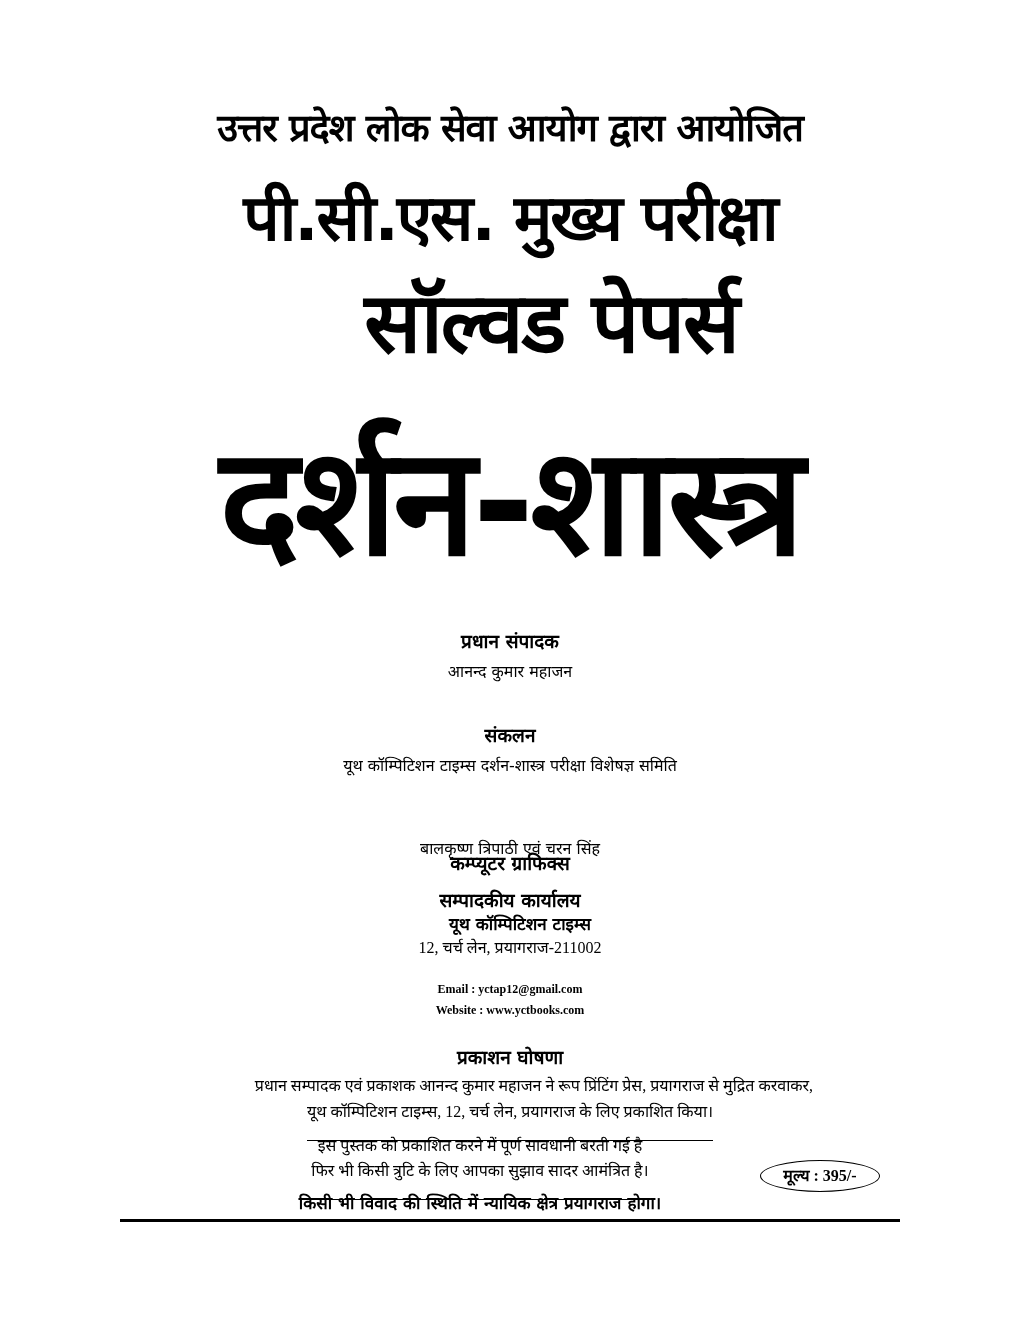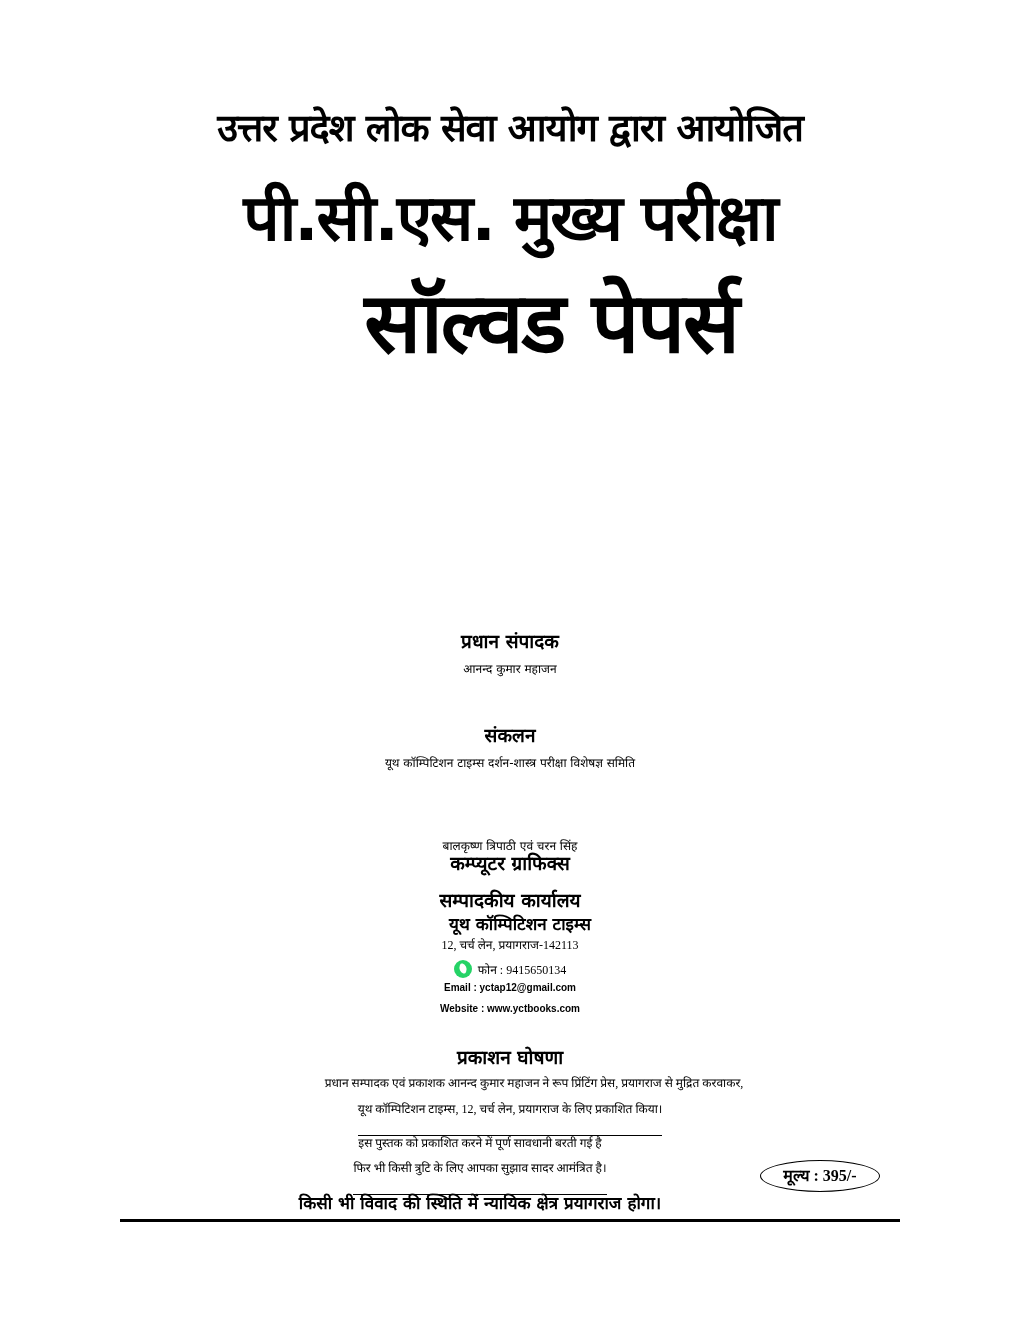--- a/index.html
+++ b/index.html
@@ -4,57 +4,52 @@
 <style>
   html, body { margin: 0; padding: 0; background: #ffffff; }
   body { width: 1020px; height: 1320px; position: relative; overflow: hidden; color: #000; font-family: "DejaVu Sans", sans-serif; }
   .page { position: absolute; left: 0; top: 0; width: 1020px; height: 1320px; }
   .center { position: absolute; left: 0; width: 1020px; text-align: center; white-space: nowrap; }
   .t1 { top: 100px; font-size: 38px; font-weight: bold; letter-spacing: -1px; }
   .t2 { top: 172px; font-size: 64px; font-weight: bold; letter-spacing: -2px; }
   .t3 { top: 262px; font-size: 84px; font-weight: bold; letter-spacing: -2px; margin-left: 41px; }
   .t4 { top: 420px; font-size: 150px; font-weight: bold; letter-spacing: -4px; line-height: 1.1; }
   .h { font-size: 19px; font-weight: bold; }
-  .s { font-size: 12px; }
-  .small-b { font-size: 10px; font-weight: bold; font-family: Liberation Sans, sans-serif; }
+  .s { font-size: 16px; }
+  .small-b { font-size: 12px; font-weight: bold; font-family: Liberation Serif, serif; }
   .serif { font-family: "Liberation Serif", serif; }
   .phone-row { display: inline-flex; align-items: center; gap: 6px; }
   .wa { width: 18px; height: 18px; border-radius: 50%; background: #25D366; display: inline-block; position: relative; }
   .wa::after { content: ""; position: absolute; left: 5px; top: 4px; width: 8px; height: 9px; border-radius: 2px 6px 2px 6px; background: #fff; transform: rotate(20deg); }
   .uline { display: inline-block; border-bottom: 1.5px solid #000; padding-bottom: 18px; }
   .price { position: absolute; left: 760px; top: 1160px; width: 118px; height: 30px; border: 1.5px solid #000; border-radius: 50%; text-align: center; line-height: 30px; font-size: 16px; font-weight: bold; font-family: "Liberation Serif", serif; }
   .rule { position: absolute; left: 120px; top: 1219px; width: 780px; height: 3px; background: #000; }
 </style>
 </head>
 <body>
 
 <div class="page">
 
   <div class="center t1">उत्तर प्रदेश लोक सेवा आयोग द्वारा आयोजित</div>
   <div class="center t2">पी.सी.एस. मुख्य परीक्षा</div>
   <div class="center t3">सॉल्वड पेपर्स</div>
+  <div class="center t4">दर्शन-शास्त्र</div>
 
   <div class="center h" style="top:628px;">प्रधान संपादक</div>
   <div class="center s" style="top:660px;">आनन्द कुमार महाजन</div>
 
   <div class="center s" style="top:754px;">यूथ कॉम्पिटिशन टाइम्स दर्शन-शास्त्र परीक्षा विशेषज्ञ समिति</div>
   <div class="center h" style="top:722px;">संकलन</div>
 
   <div class="center h" style="top:814px;margin-top:36px;">कम्प्यूटर ग्राफिक्स</div>
   <div class="center h" style="top:887px;">सम्पादकीय कार्यालय</div>
 
   <div class="center s" style="top:837px;">बालकृष्ण त्रिपाठी एवं चरन सिंह</div>
   <div class="center h" style="top:912px; font-size:17px;margin-left:10px;">यूथ कॉम्पिटिशन टाइम्स</div>
-  <div class="center s serif" style="top:936px;">12, चर्च लेन, प्रयागराज-142113</div>
-  <div class="center s serif" style="top:960px;">
-    <span class="phone-row">
-      <span class="wa"></span>
-      <span>फोन  :  9415650134</span>
-    </span>
-  </div>
+  <div class="center s serif" style="top:936px;">12, चर्च लेन, प्रयागराज-211002</div>
   <div class="center small-b" style="top:982px;">Email : yctap12@gmail.com</div>
   <div class="center small-b" style="top:1003px;">Website : www.yctbooks.com</div>
 
   <div class="center h" style="top:1044px;">प्रकाशन घोषणा</div>
   <div class="center s serif" style="top:1074px;padding-left:24px;">प्रधान सम्पादक एवं प्रकाशक आनन्द कुमार महाजन ने रूप प्रिंटिंग प्रेस, प्रयागराज से मुद्रित करवाकर,</div>
   <div class="center s serif" style="top:1100px;">
     <span class="uline">यूथ कॉम्पिटिशन टाइम्स, 12, चर्च लेन, प्रयागराज के लिए प्रकाशित किया।</span>
   </div>
   <div class="center s serif" style="top:1134px; left:-30px;">इस पुस्तक को प्रकाशित करने में पूर्ण सावधानी बरती गई है</div>
   <div class="center s serif" style="top:1159px; left:-30px;">

